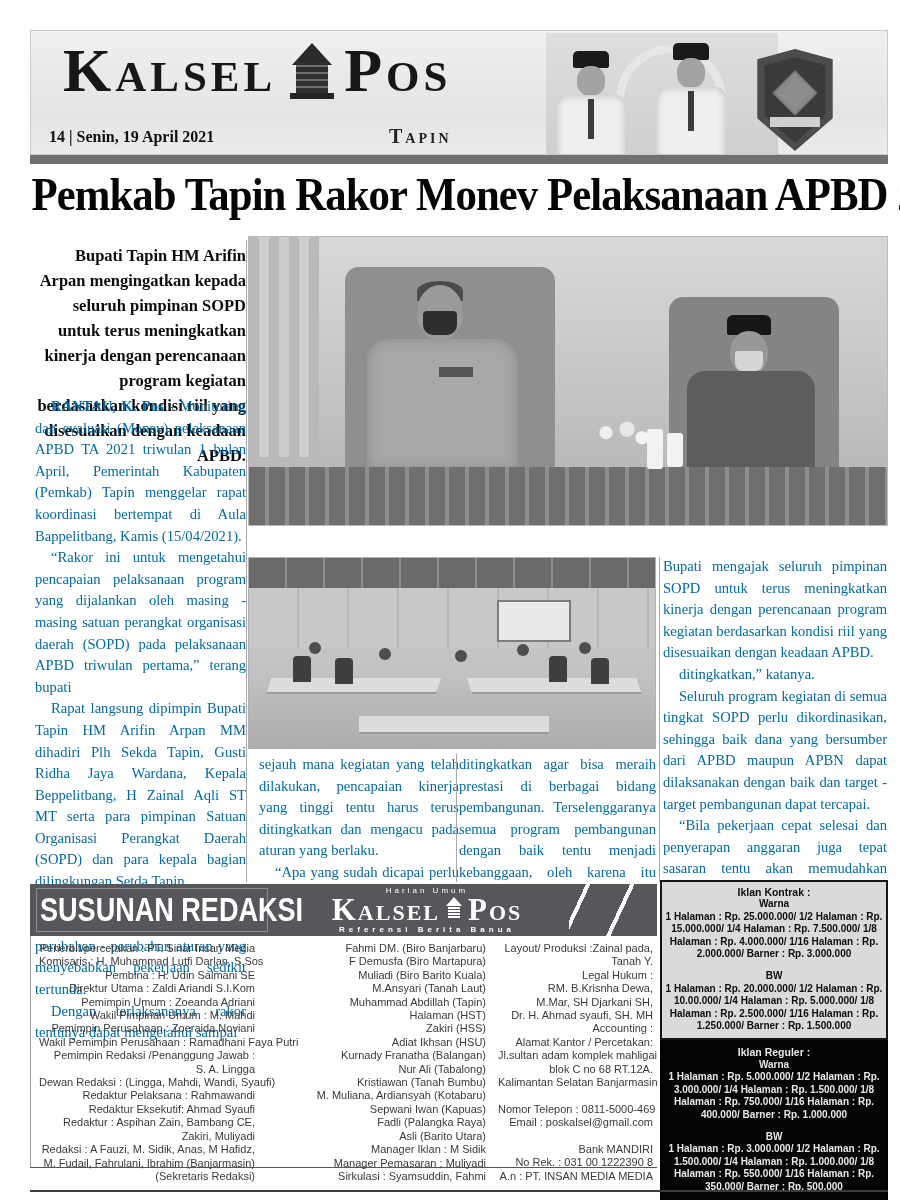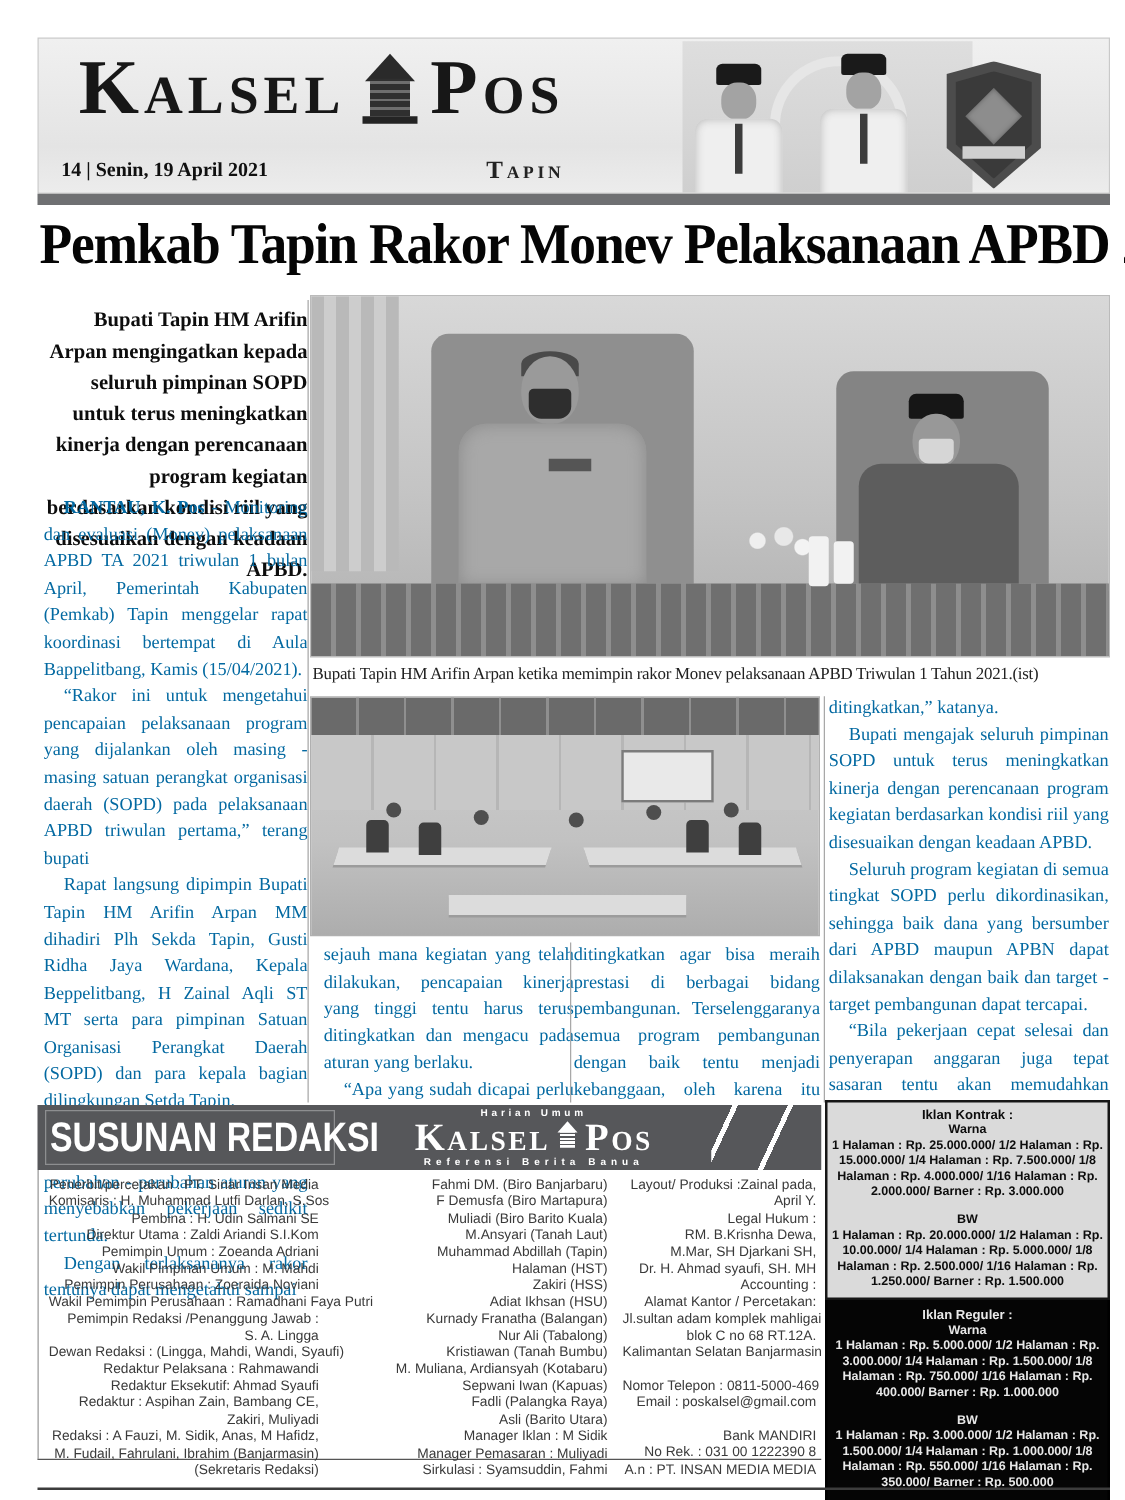--- a/index.html
+++ b/index.html
@@ -98,21 +98,21 @@
   .p2-table { position:absolute; background:#dcdcdc; box-shadow:0 2px 0 #9c9c9c; }
   .p2-chair { position:absolute; background:#3f3f3f; border-radius:4px 4px 0 0; }
   .p2-head { position:absolute; width:12px; height:12px; background:#4e4e4e; border-radius:50%; }
 
   
   .footer-bar { position:absolute; left:30px; top:884px; width:627px; height:52px; background:#56575a; overflow:hidden; }
   .susunan { position:absolute; left:10px; top:7px; color:#fff; font-family:"Liberation Sans", sans-serif;
     font-weight:bold; font-size:33px; letter-spacing:0; transform:scaleX(0.82); transform-origin:left; white-space:nowrap; }
   .susunan-box { position:absolute; left:6px; top:4px; width:232px; height:44px; border:1px solid #8d8e90; }
   .fbar-logo { position:absolute; left:242px; top:2px; width:310px; height:48px; color:#fff; text-align:center; }
-  .fbar-tag-top { font-family:"Liberation Sans", sans-serif; font-size:8px; letter-spacing:3px; font-weight:bold; }
+  .fbar-tag-top { font-family:"Liberation Sans", sans-serif; font-size:8px; letter-spacing:3px; font-weight:normal; }
   .fbar-name { font-variant:small-caps; font-weight:bold; font-size:31px; line-height:30px; letter-spacing:2px; display:flex; justify-content:center; align-items:flex-start; gap:4px; }
   .fbar-house { position:relative; width:20px; height:24px; margin-top:2px; }
   .fbar-house .r { position:absolute; left:2px; top:0; width:0; height:0; border-left:8px solid transparent; border-right:8px solid transparent; border-bottom:9px solid #fff; }
   .fbar-house .b { position:absolute; left:4px; top:9px; width:12px; height:12px; background:#fff;
     background-image:repeating-linear-gradient(0deg,#fff 0 2px,#56575a 2px 3px); }
   .fbar-tag-bottom { font-family:"Liberation Sans", sans-serif; font-size:8px; letter-spacing:4px; font-weight:bold; }
   .fbar-stripes { position:absolute; right:18px; top:-6px; width:70px; height:64px;
     background:repeating-linear-gradient(115deg, transparent 0 18px, #ffffff 18px 22px, transparent 22px 40px); }
 
   .footer-cols { position:absolute; left:30px; top:936px; width:627px; height:232px; display:flex;
@@ -199,21 +199,20 @@
     <div class="p1-fig1-badge"></div>
     <div class="p1-fig2-peci"></div>
     <div class="p1-fig2-head"></div>
     <div class="p1-fig2-mask"></div>
     <div class="p1-fig2-body"></div>
     <div class="p1-flowers"></div>
     <div class="p1-table"></div>
     <div class="p1-bottle" style="left:398px; top:192px;"></div>
     <div class="p1-bottle" style="left:418px; top:196px; height:34px;"></div>
   </div>
-  <div class="caption">Bupati Tapin HM Arifin Arpan ketika memimpin rakor Monev pelaksanaan APBD Triwulan 1 Tahun 2021.(ist)</div>
 
   <div class="photo2">
     <div class="p2-ceiling"></div>
     <div class="p2-wall"></div>
     <div class="p2-screen"></div>
     <div class="p2-table" style="left:20px; top:120px; width:170px; height:14px; transform:skewX(-18deg);"></div>
     <div class="p2-table" style="left:220px; top:120px; width:170px; height:14px; transform:skewX(18deg);"></div>
     <div class="p2-table" style="left:110px; top:158px; width:190px; height:16px;"></div>
     <div class="p2-chair" style="left:44px; top:98px; width:18px; height:26px;"></div>
     <div class="p2-chair" style="left:86px; top:100px; width:18px; height:26px;"></div>
@@ -227,22 +226,22 @@
   </div>
 
   <div class="col col2">
       <div class="body-p">sejauh mana kegiatan yang telah dilakukan, pencapaian kinerja yang tinggi tentu harus terus ditingkatkan dan mengacu pada aturan yang berlaku.</div>
       <div class="body-p">“Apa yang sudah dicapai perlu terus</div>
     </div>
   <div class="col col3">
       <div class="body-p">ditingkatkan agar bisa meraih prestasi di berbagai bidang pembangunan. Terselenggaranya semua program pembangunan dengan baik tentu menjadi kebanggaan, oleh karena itu kinerja yang ada hendaknya dapat</div>
     </div>
   <div class="col col4">
+      <div class="body-p">Bupati mengajak seluruh pimpinan SOPD untuk terus meningkatkan kinerja dengan perencanaan program kegiatan berdasarkan kondisi riil yang disesuaikan dengan keadaan APBD.</div>
       <div class="body-p">ditingkatkan,” katanya.</div>
-      <div class="body-p">Bupati mengajak seluruh pimpinan SOPD untuk terus meningkatkan kinerja dengan perencanaan program kegiatan berdasarkan kondisi riil yang disesuaikan dengan keadaan APBD.</div>
       <div class="body-p">Seluruh program kegiatan di semua tingkat SOPD perlu dikordinasikan, sehingga baik dana yang bersumber dari APBD maupun APBN dapat dilaksanakan dengan baik dan target -target pembangunan dapat tercapai.</div>
       <div class="body-p">“Bila pekerjaan cepat selesai dan penyerapan anggaran juga tepat sasaran tentu akan memudahkan dalam pencapaian perubahan,” pungkasnya(dil)</div>
     </div>
 
   <div class="vrule" style="left:246px; top:240px; height:642px;"></div>
   <div class="vrule" style="left:456px; top:754px; height:128px;"></div>
   <div class="vrule" style="left:659px; top:557px; height:325px;"></div>
 
   <div class="footer-bar">
     <div class="susunan-box"></div>
@@ -298,21 +297,21 @@
         <div class="f-line">M. Muliana, Ardiansyah (Kotabaru)</div>
         <div class="f-line">Sepwani Iwan  (Kapuas)</div>
         <div class="f-line">Fadli (Palangka Raya)</div>
         <div class="f-line">Asli (Barito Utara)</div>
         <div class="f-line">Manager Iklan : M Sidik</div>
         <div class="f-line">Manager Pemasaran : Muliyadi</div>
         <div class="f-line">Sirkulasi : Syamsuddin, Fahmi</div>
       </div>
     <div class="fcol fcol3">
         <div class="f-line">Layout/ Produksi :Zainal pada,</div>
-        <div class="f-line">April Y.</div>
+        <div class="f-line">Tanah Y.</div>
         <div class="f-line">Legal Hukum :</div>
         <div class="f-line">RM. B.Krisnha Dewa,</div>
         <div class="f-line">M.Mar, SH Djarkani SH,</div>
         <div class="f-line">Dr. H. Ahmad syaufi, SH. MH</div>
         <div class="f-line">Accounting :</div>
         <div class="f-line">Alamat Kantor /  Percetakan:</div>
         <div class="f-line">Jl.sultan adam komplek mahligai</div>
         <div class="f-line">blok C no 68 RT.12A.</div>
         <div class="f-line">Kalimantan Selatan Banjarmasin</div>
         <div class="f-line"></div>

